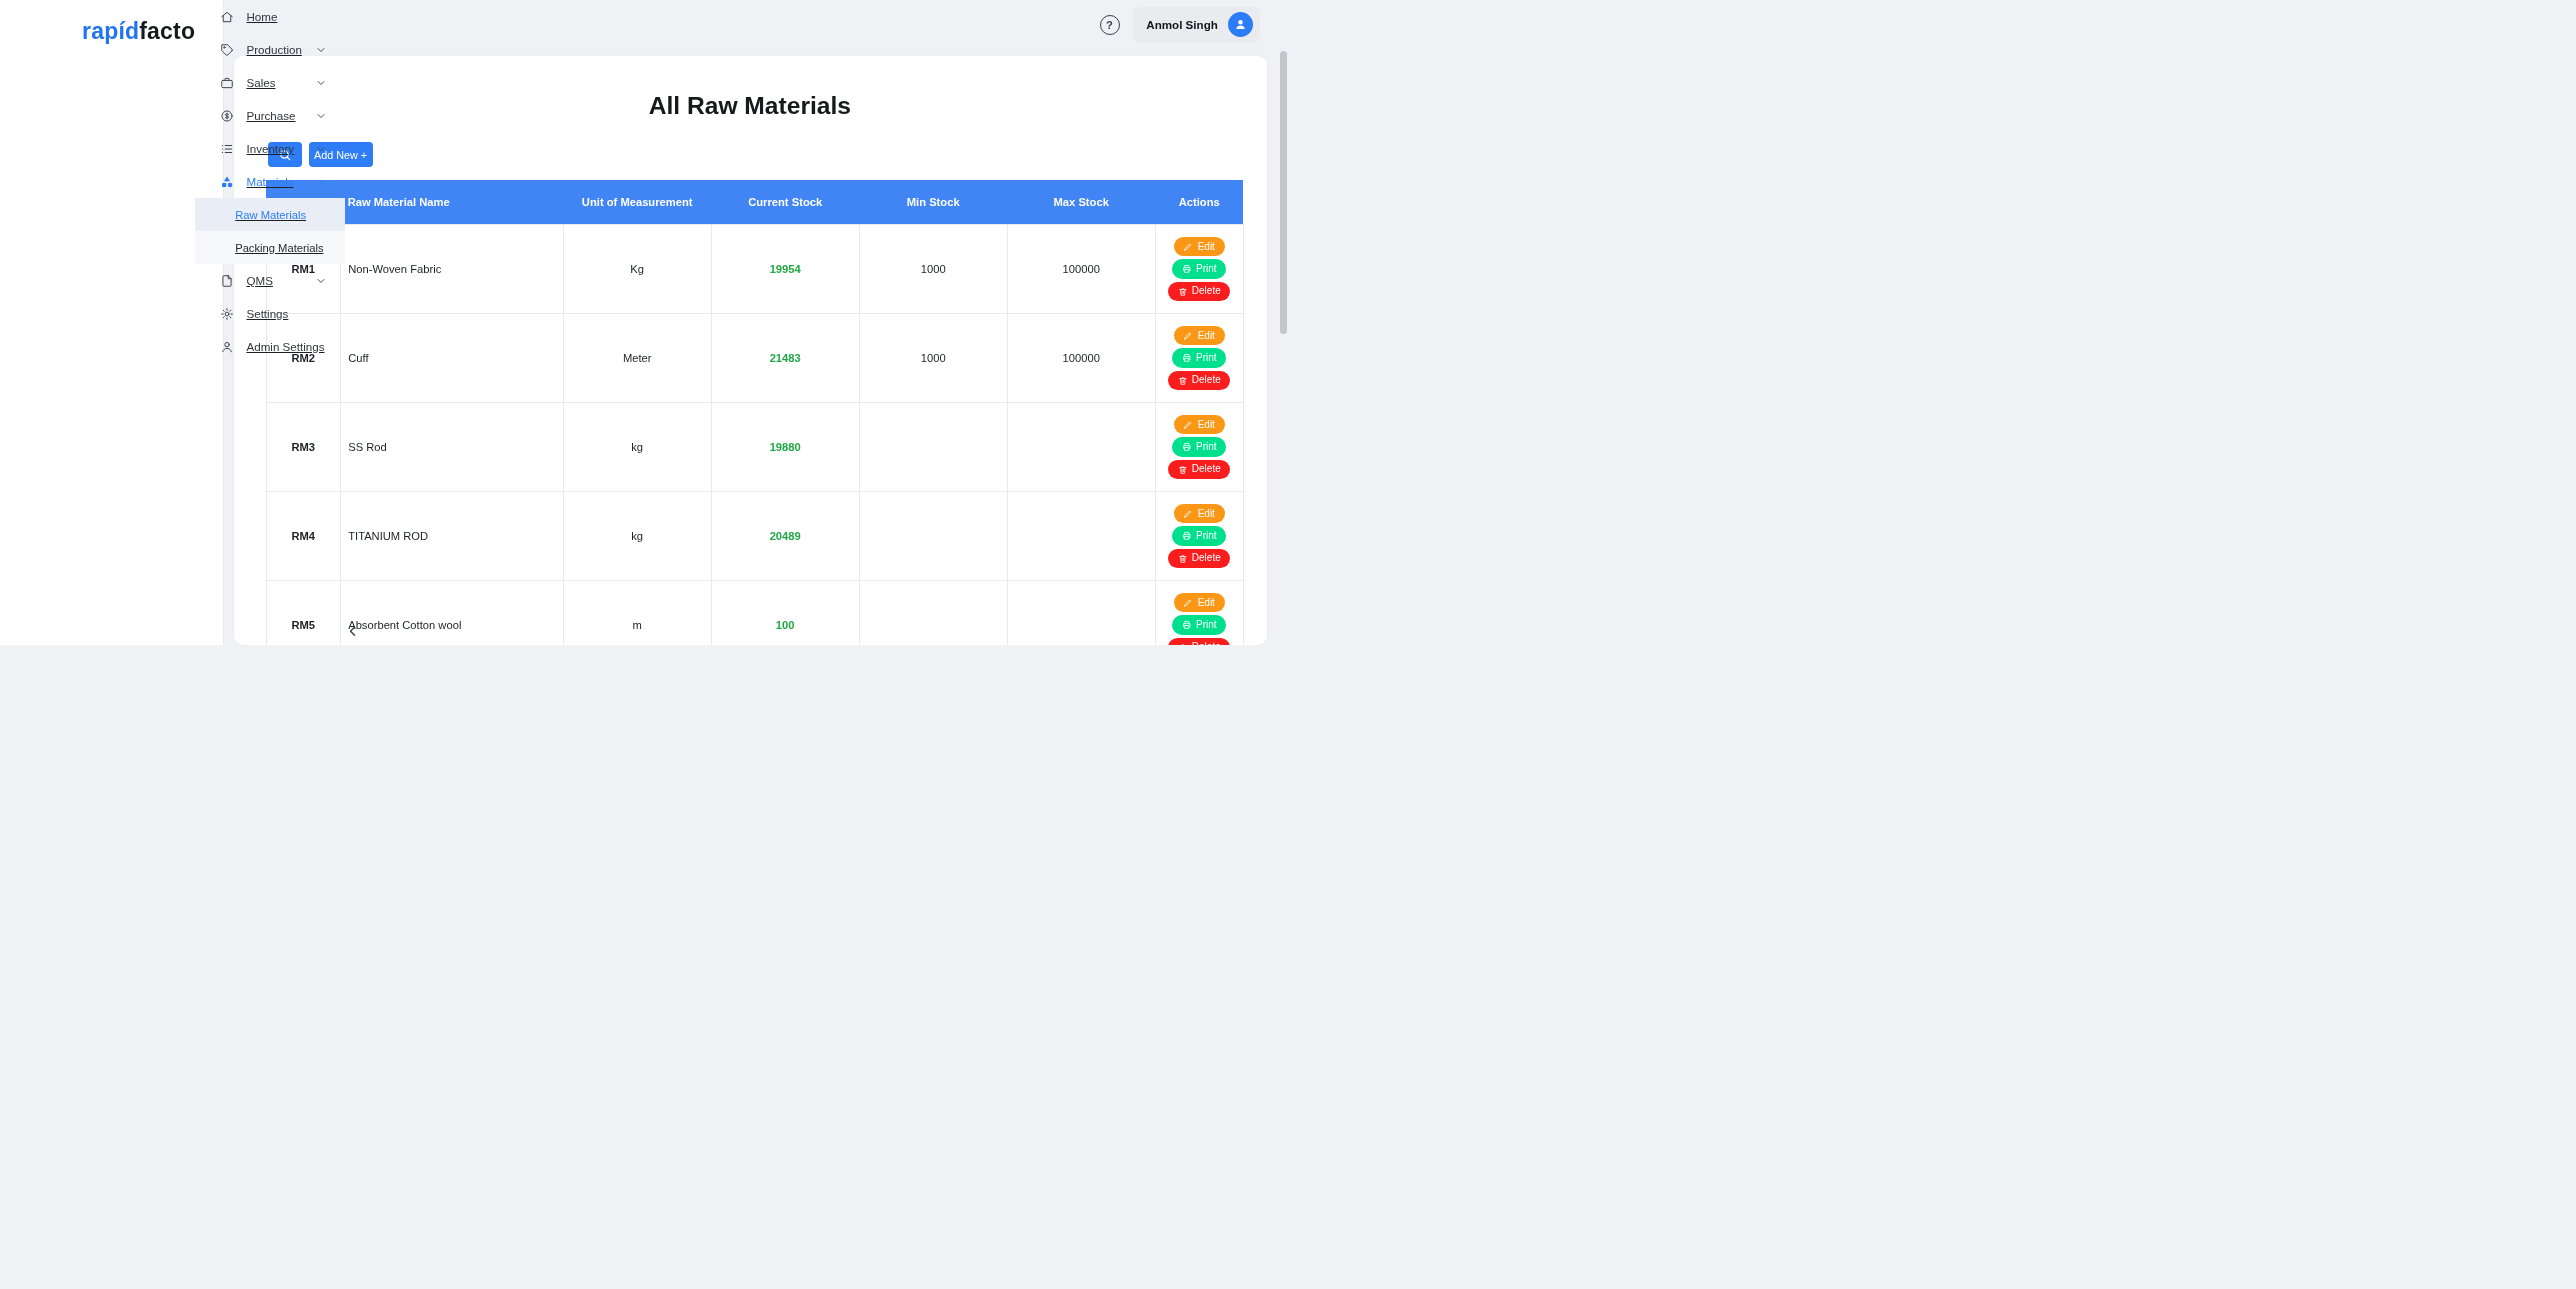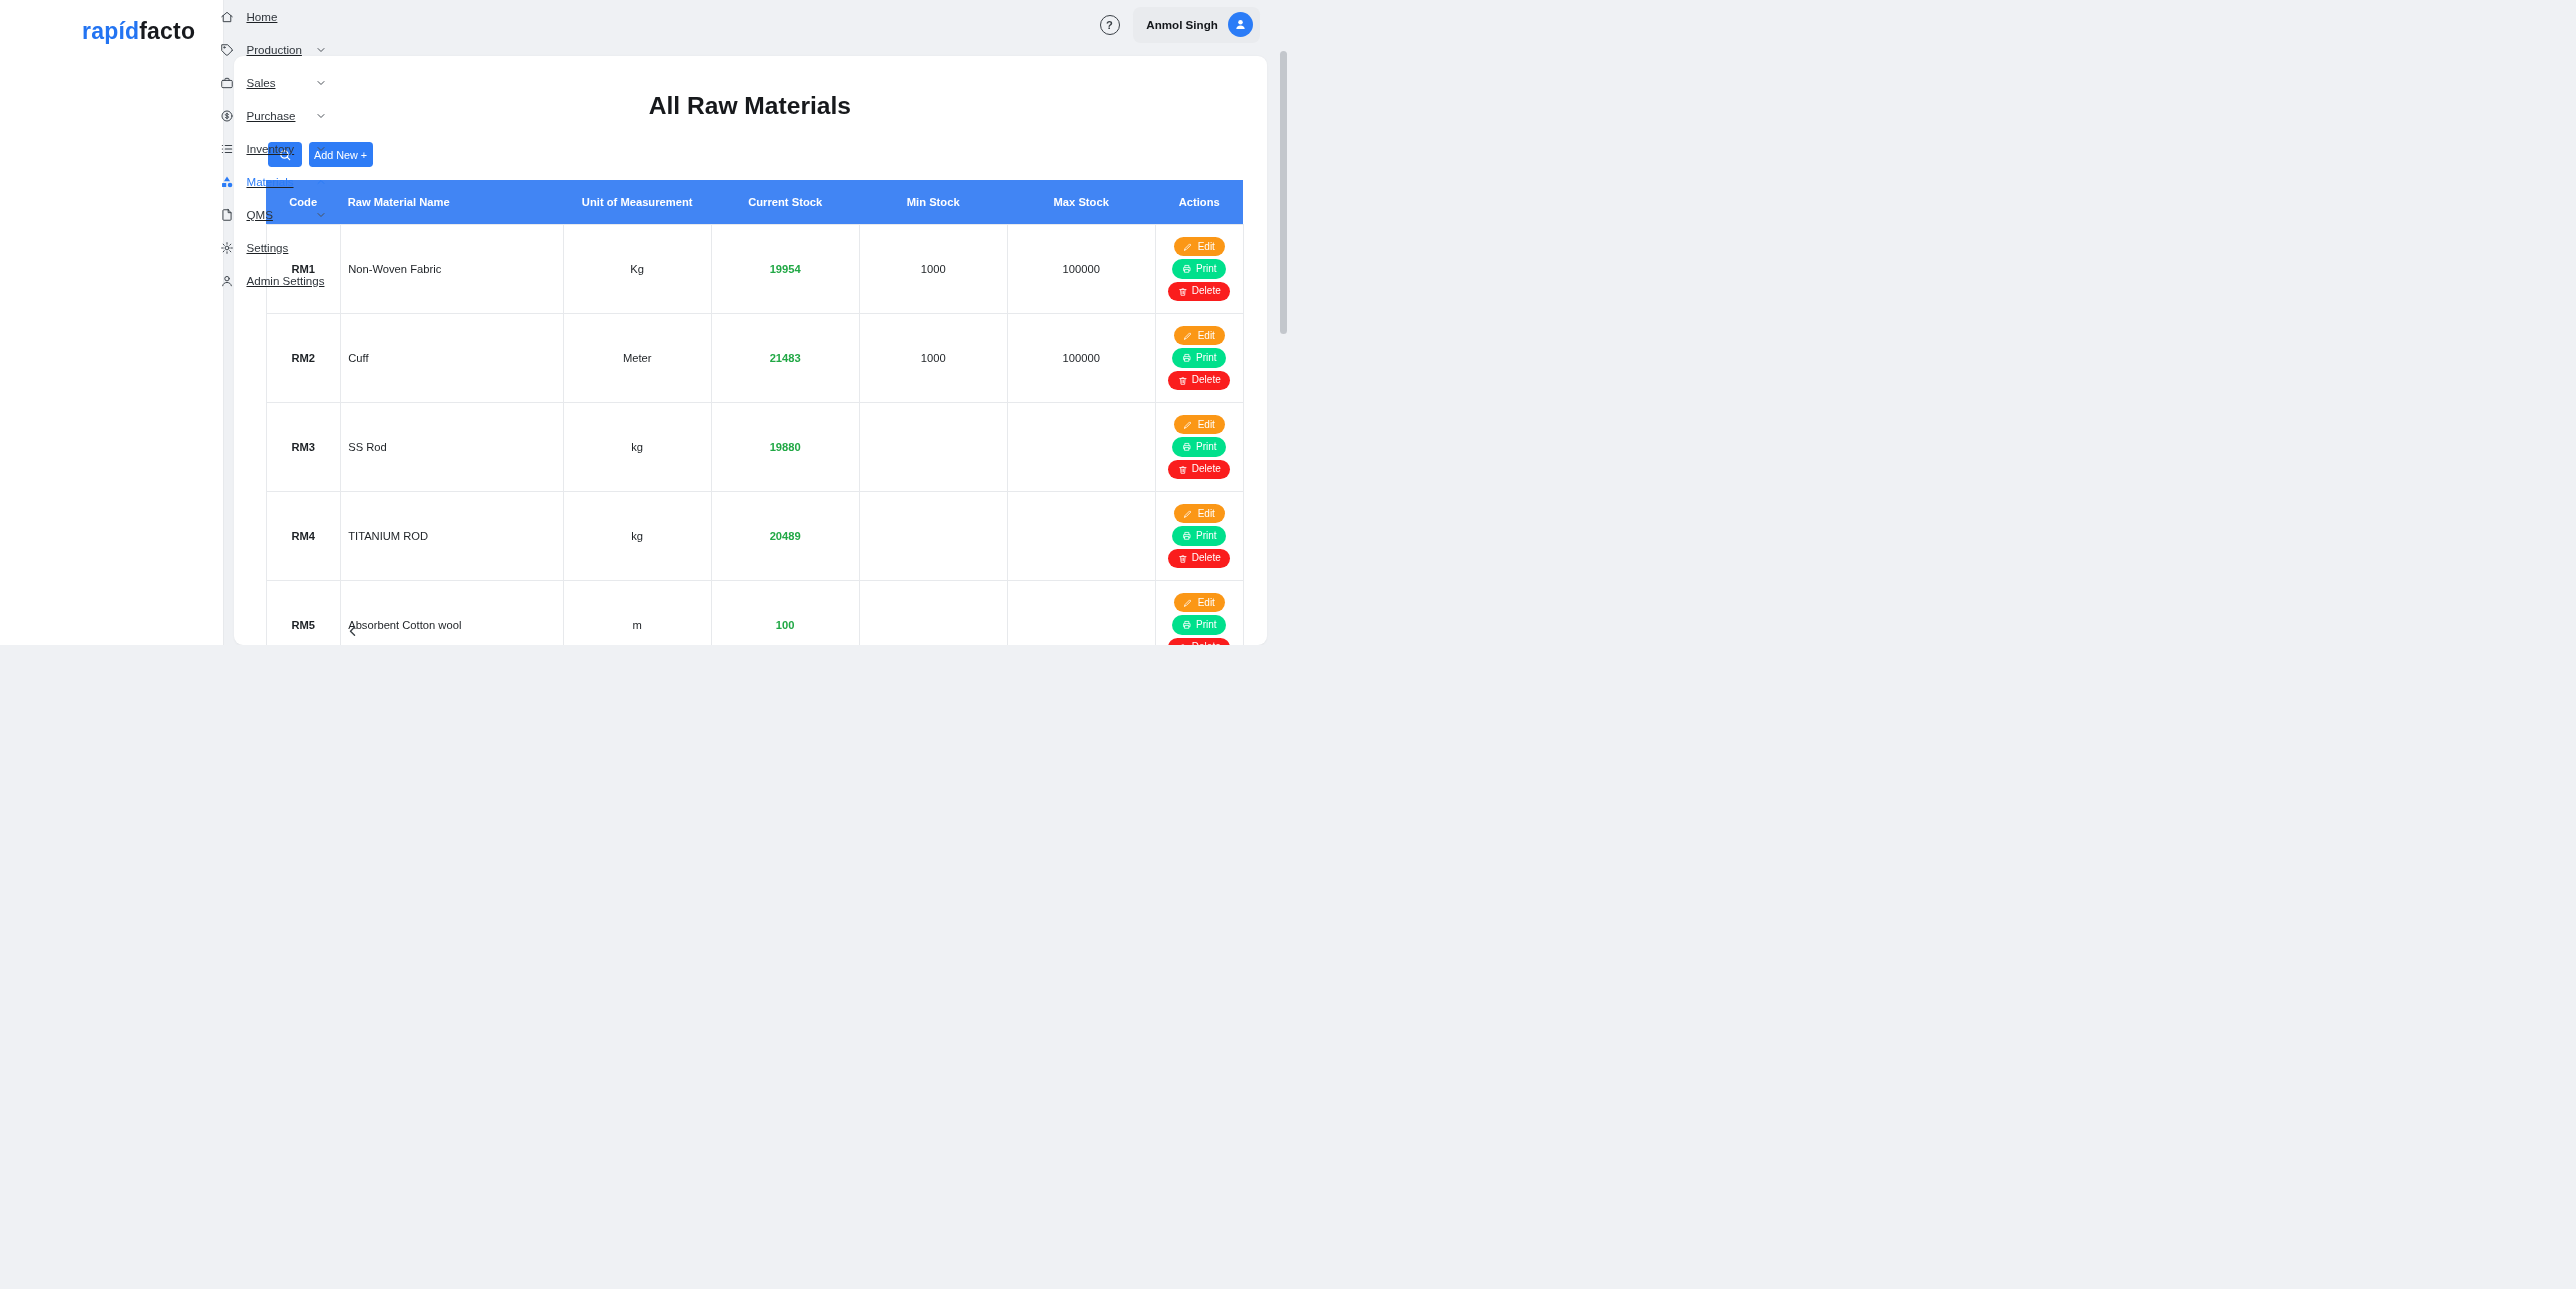--- a/index.html
+++ b/index.html
@@ -228,20 +228,28 @@
             </svg>
         </span>
         <span>Materials</span>
         <span class="chev">
           <svg viewBox="0 0 24 24" fill="none" stroke="currentColor" stroke-width="2" stroke-linecap="round" stroke-linejoin="round">
               <polyline points="6 15 12 9 18 15"></polyline>
             </svg>
         </span>
       </div>
 
+      <div class="submenu">
+        <div class="sub-item active">
+          <span>Raw Materials</span>
+        </div>
+        <div class="sub-item">
+          <span>Packing Materials</span>
+        </div>
+      </div>
 
       <div class="nav-item">
         <span class="nicon">
           <svg viewBox="0 0 24 24" fill="none" stroke="currentColor" stroke-width="1.7" stroke-linecap="round" stroke-linejoin="round">
               <path d="M14 3H6.5A1.5 1.5 0 0 0 5 4.5v15A1.5 1.5 0 0 0 6.5 21h11a1.5 1.5 0 0 0 1.5-1.5V8l-5-5z"></path>
               <path d="M14 3v5h5"></path>
             </svg>
         </span>
         <span>QMS</span>
         <span class="chev">

